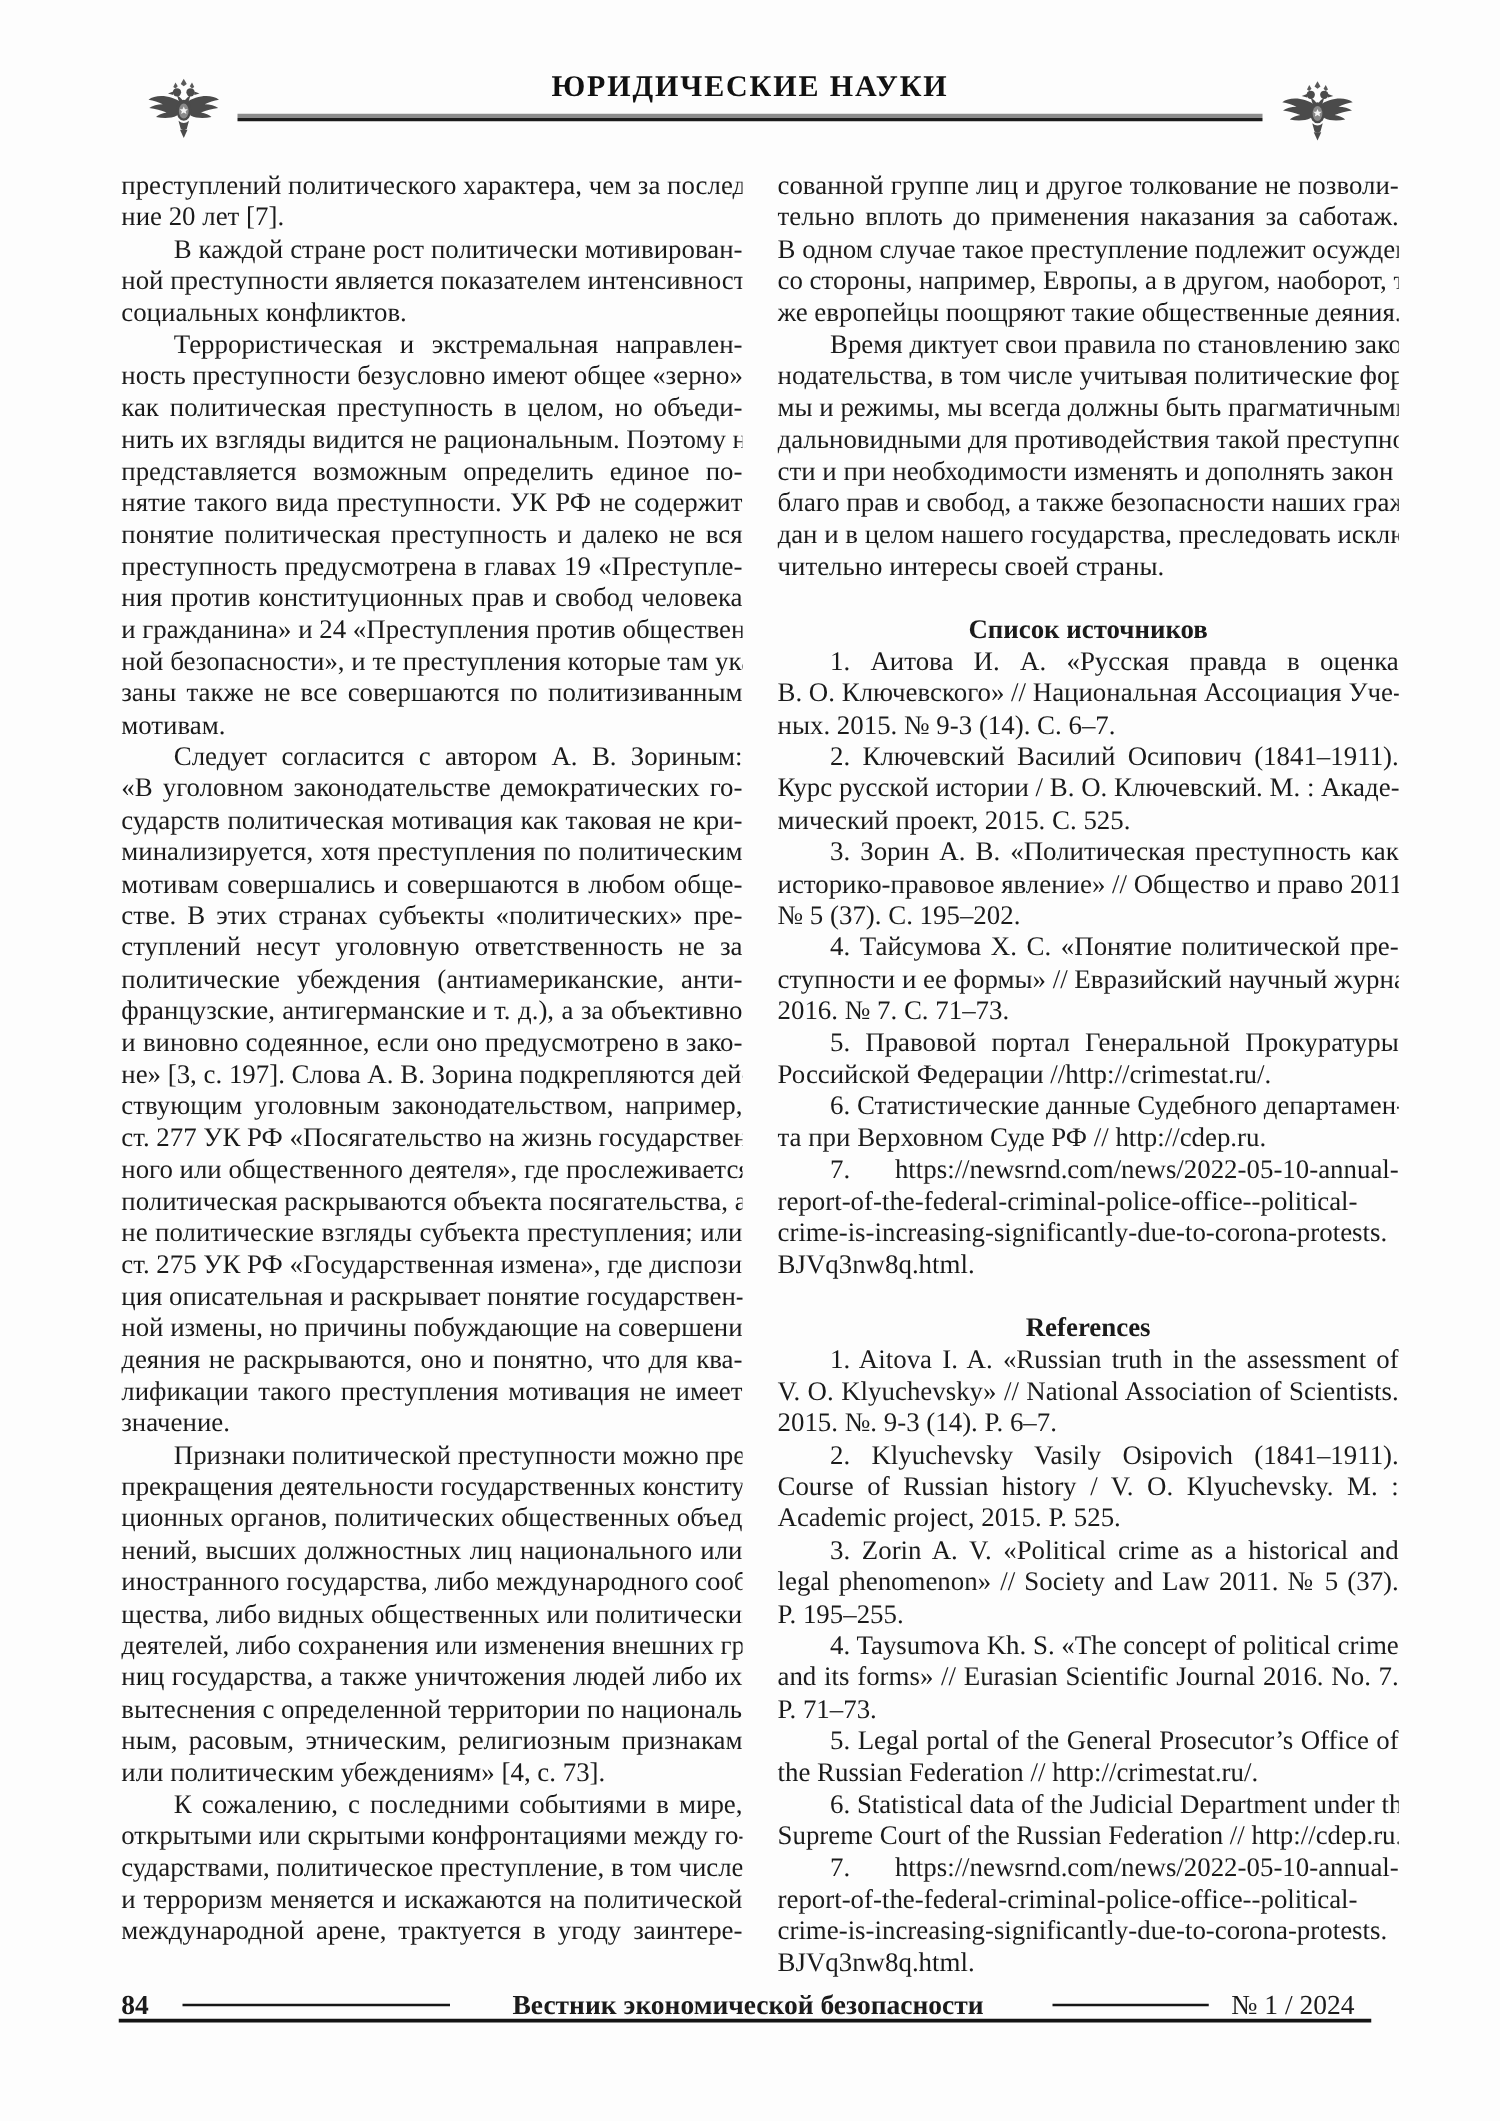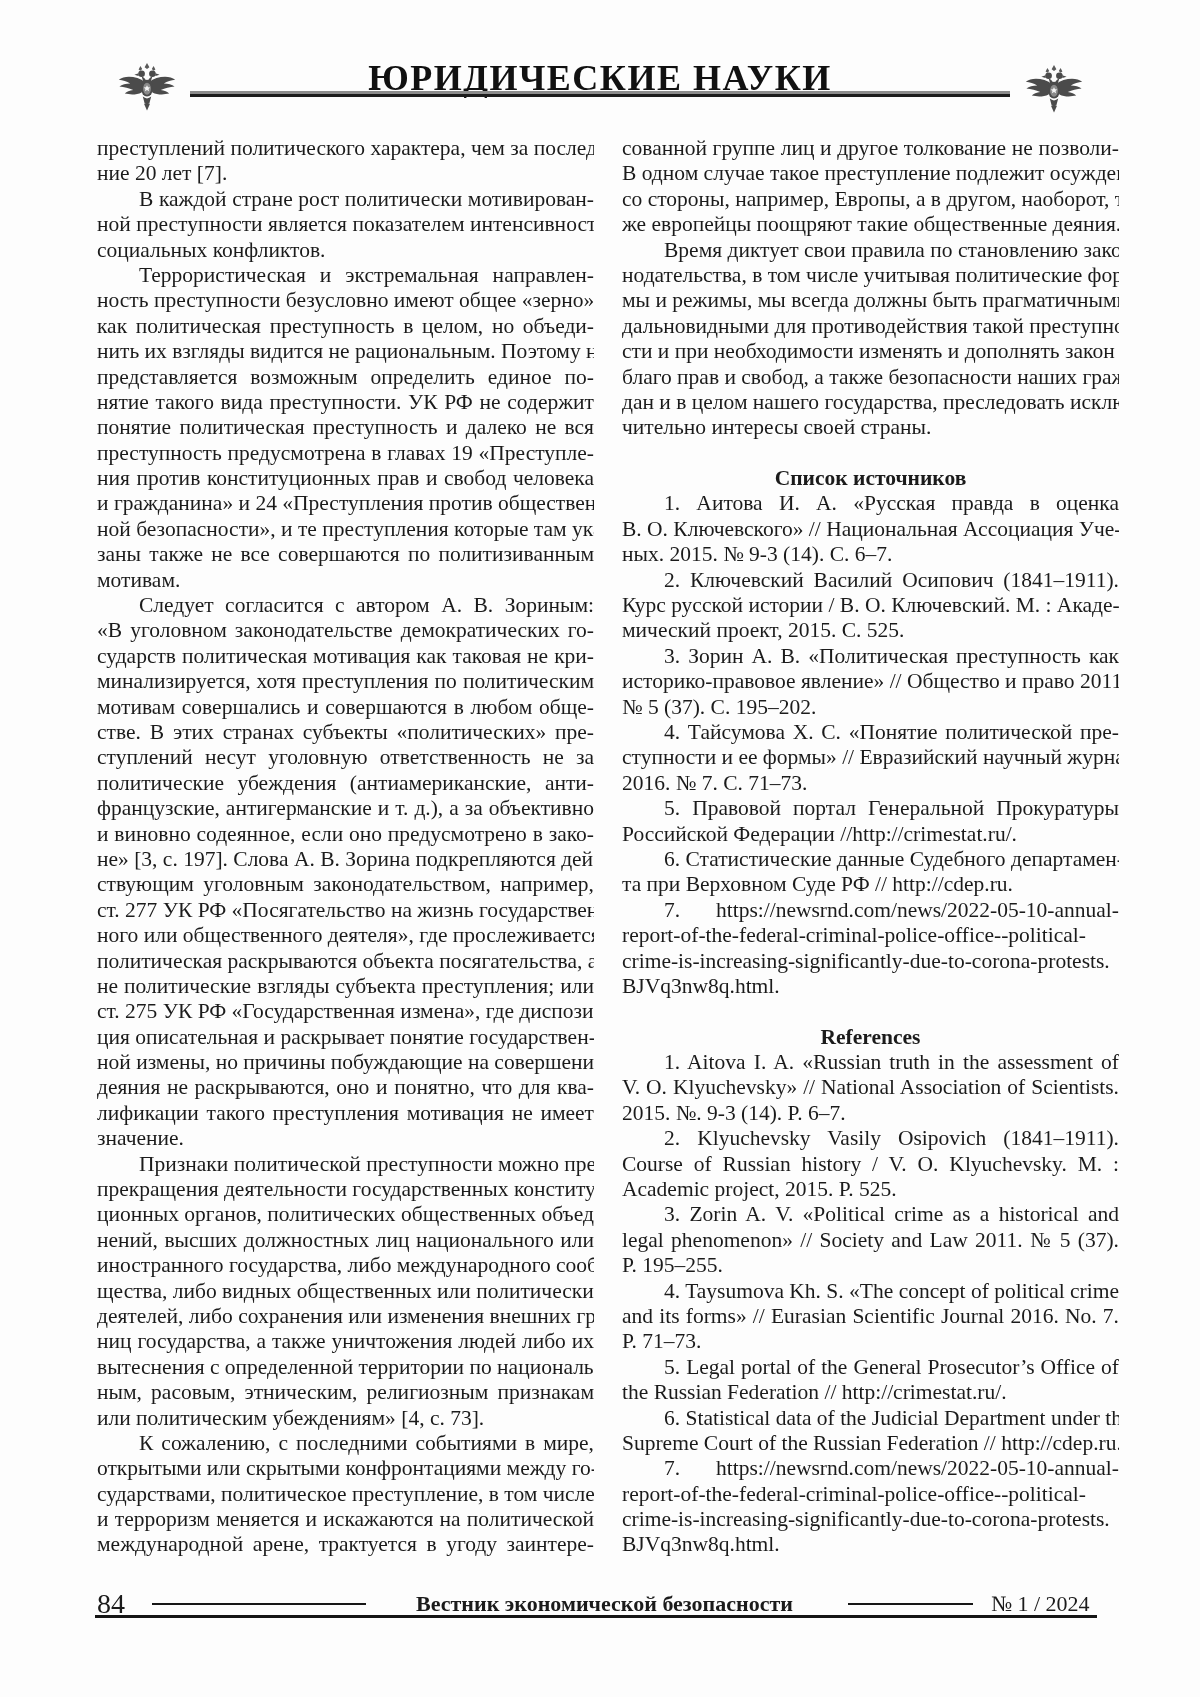--- a/index.html
+++ b/index.html
@@ -9,21 +9,21 @@
     font-family:"Liberation Serif","DejaVu Serif",serif;
     color:#1b1b1b;
     position:relative;
     overflow:hidden;
   }
   .page{position:absolute;inset:0;}
   
   .header-title{
     position:absolute;top:57px;left:0;width:100%;
     text-align:center;
-    font-size:36px;font-weight:bold;letter-spacing:1.5px;
+    font-size:24px;font-weight:bold;letter-spacing:1.5px;
     color:#111;
   }
   .header-rule{
     position:absolute;top:91px;left:190px;width:820px;height:6px;
     background:linear-gradient(#8c8c8c 0 52%,#1c1c1c 52% 100%);
   }
   .emblem{position:absolute;width:60px;height:58px;}
   .emblem.left{left:117px;top:61px;}
   .emblem.right{left:1024px;top:63px;}
   
@@ -40,21 +40,21 @@
   }
   .line.end{text-align-last:left;}
   .line.ind{text-indent:42px;}
   .line.head{font-weight:bold;text-align:left;text-align-last:center;}
   .line.gap{text-align-last:left;}
   
   .footer-row{
     position:absolute;top:1592px;left:97px;width:1000px;height:24px;
     display:flex;align-items:center;
   }
-  .footer-page{font-size:28px;font-weight:normal;line-height:24px;}
+  .footer-page{font-size:22px;font-weight:bold;line-height:24px;}
   .footer-rule1{height:2px;background:#161616;width:214px;margin-left:27px;}
   .footer-journal{font-size:22px;font-weight:bold;line-height:24px;margin-left:50px;}
   .footer-rule2{height:2px;background:#161616;width:125px;margin-left:55px;}
   .footer-issue{font-size:22px;line-height:24px;margin-left:18px;}
   .footer-bottomline{
     position:absolute;top:1615px;left:95px;width:1002px;height:3px;
     background:#151515;
   }
 </style>
 </head>
@@ -159,20 +159,21 @@
         <div class="line">ным, расовым, этническим, религиозным признакам</div>
         <div class="line end">или политическим убеждениям» [4, с. 73].</div>
         <div class="line ind">К сожалению, с последними событиями в мире,</div>
         <div class="line">открытыми или скрытыми конфронтациями между го-</div>
         <div class="line">сударствами, политическое преступление, в том числе</div>
         <div class="line">и терроризм меняется и искажаются на политической</div>
         <div class="line">международной арене, трактуется в угоду заинтере-</div>
       </div>
     <div class="col">
         <div class="line">сованной группе лиц и другое толкование не позволи-</div>
+        <div class="line">тельно вплоть до применения наказания за саботаж.</div>
         <div class="line">В одном случае такое преступление подлежит осуждению</div>
         <div class="line">со стороны, например, Европы, а в другом, наоборот, те</div>
         <div class="line end">же европейцы поощряют такие общественные деяния.</div>
         <div class="line ind">Время диктует свои правила по становлению зако-</div>
         <div class="line">нодательства, в том числе учитывая политические фор-</div>
         <div class="line">мы и режимы, мы всегда должны быть прагматичными и</div>
         <div class="line">дальновидными для противодействия такой преступно-</div>
         <div class="line">сти и при необходимости изменять и дополнять закон во</div>
         <div class="line">благо прав и свобод, а также безопасности наших граж-</div>
         <div class="line">дан и в целом нашего государства, преследовать исклю-</div>

